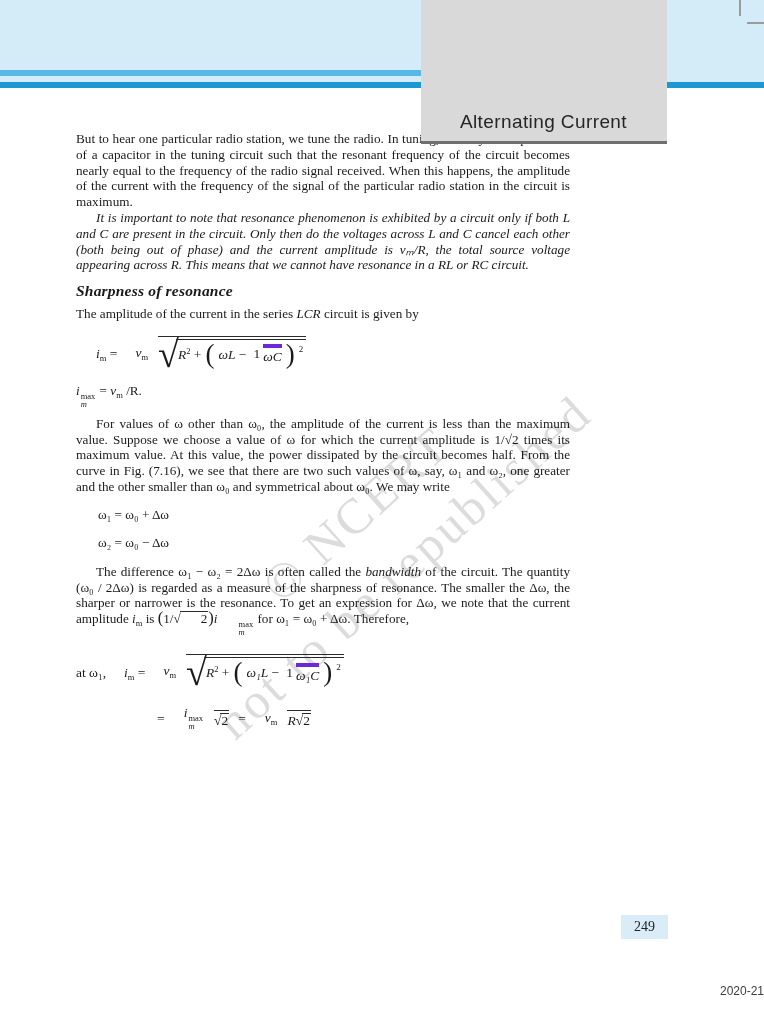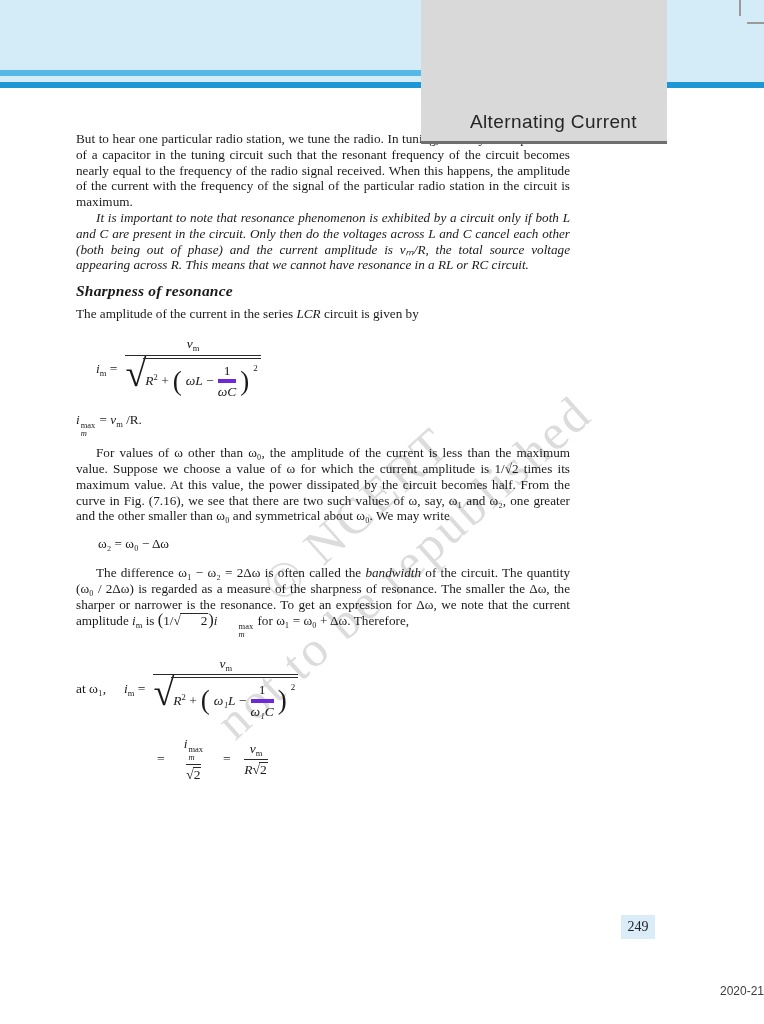--- a/index.html
+++ b/index.html
@@ -11,21 +11,21 @@
   }
 
   
   .band { position:absolute; top:0; left:0; width:100%; height:82px; background:#d4ebf8; }
   .stripe-mid { position:absolute; top:70px; left:0; width:421px; height:6px; background:#55b8e6; }
   .stripe-dark { position:absolute; top:82px; left:0; width:100%; height:6px; background:#1b97d6; }
   .chapter-box {
     position:absolute; top:0; left:421px; width:246px; height:144px;
     background:#d9d9d9; border-bottom:3px solid #6f6f6f;
     display:flex; align-items:flex-end; justify-content:flex-end;
-    padding:0 30px 8px 0; z-index:2;
+    padding:0 40px 8px 0; z-index:2;
   }
   .chapter-title { font-family:"Liberation Sans", sans-serif; font-size:19px; letter-spacing:0.4px; color:#262626; }
   .corner-v { position:absolute; top:0; left:739px; width:2px; height:16px; background:#9a9a9a; }
   .corner-h { position:absolute; top:22px; left:747px; width:17px; height:2px; background:#9a9a9a; }
 
   
   .watermark {
     position:absolute; top:470px; left:20px; width:720px;
     transform:rotate(-42deg);
     text-align:center; font-size:50px; line-height:1.42; letter-spacing:3px;
@@ -56,37 +56,37 @@
   .sqrt-inline { white-space:nowrap; }
   .sqrt-inline .r { margin-right:-1px; }
   .sqrt-inline .ol { border-top:1.2px solid #2a2a2a; display:inline-block; padding:0 1px; line-height:1.05; }
 
   .eqline { margin:11px 0 0 22px; line-height:17px; }
 
   
   .formula { display:flex; align-items:center; font-size:13.5px; margin:14px 0 10px 20px; }
   .formula .lhs { margin-right:8px; white-space:nowrap; }
   .formula .prefix { margin-right:18px; white-space:nowrap; }
-  .frac { display:inline-flex; flex-direction:column; align-items:center; text-align:center;justify-content:space-between; }
+  .frac { display:inline-flex; flex-direction:row; align-items:center; text-align:center;justify-content:space-between; }
   .frac > .num { padding:0 10px 3px; }
   .frac > .den { border-top:1.3px solid #2a2a2a; padding-top:2px; }
   .frac.inner > .num { padding:0 3px 1px; }
   .frac.inner > .den { border-top:4px solid #6d28d9; padding-top:1px; }
   .sqrt { display:inline-flex; align-items:flex-start; }
   .rad { font-size:38px; line-height:1; font-style:normal; margin:-4px -3px 0 0; font-weight:400; }
   .radicand { border-top:1.3px solid #2a2a2a; display:inline-flex; align-items:center; padding:4px 3px 2px 2px; gap:4px; }
   .bigp { font-size:27px; line-height:0.8; font-style:normal; font-weight:300; }
   .oexp { font-size:9px; align-self:flex-start; margin-top:-2px; }
   .imax-line { margin:9px 0 4px; text-align:left; }
   .f3 { margin-left:72px; }
   .f3 .eqsign { margin:0 9px; }
 
   
   .page-num-box {
-    position:absolute; left:621px; top:915px; width:34px; height:24px;
+    position:absolute; left:621px; top:915px; width:47px; height:24px;
     background:#d9ecf8; display:flex; align-items:center; justify-content:center;
     font-size:14px; color:#222222; z-index:1;
   }
   .edition {
     position:absolute; top:984px; left:0; width:100%; text-align:right;
     font-family:Liberation Sans, sans-serif; font-size:12px; color:#3c3c3c;
   }
 </style>
 </head>
 <body>
@@ -141,20 +141,21 @@
     </div>
 
 
     <div class="imax-line"><span class="it">i</span><span class="substack">
           <span>max</span>
           <span class="it">m</span>
         </span><span> = </span><span class="it">v</span><sub>m</sub><span> /R.</span></div>
 
     <p class="indent" style="margin-top:8px;">For values of ω other than ω₀, the amplitude of the current is less than the maximum value. Suppose we choose a value of ω for which the current amplitude is 1/√2 times its maximum value. At this value, the power dissipated by the circuit becomes half. From the curve in Fig. (7.16), we see that there are two such values of ω, say, ω₁ and ω₂, one greater and the other smaller than ω₀ and symmetrical about ω₀. We may write</p>
 
+    <div class="eqline">ω₁ = ω₀ + Δω</div>
     <div class="eqline">ω₂ = ω₀ − Δω</div>
 
     <p class="indent" style="margin-top:13px;"><span>The difference ω₁ − ω₂ = 2Δω is often called the </span><span class="it">bandwidth</span><span> of the circuit. The quantity (ω₀ / 2Δω) is regarded as a measure of the sharpness of resonance. The smaller the Δω, the sharper or narrower is the resonance. To get an expression for Δω, we note that the current amplitude </span><span class="it">i</span><sub>m</sub><span> is </span><span class="mp">(</span><span>1/</span><span class="sqrt-inline"><span class="r">√</span><span class="ol">2</span></span><span class="mp">)</span><span class="it">i</span><span class="substack">
           <span>max</span>
           <span class="it">m</span>
         </span><span> for ω₁ = ω₀ + Δω. Therefore,</span></p>
 
     <div class="formula" style="margin-left:0; margin-top:18px;">
       <span class="prefix">at ω₁,</span>
       <span class="lhs"><span class="it">i</span><sub>m</sub> <span>=</span></span>

